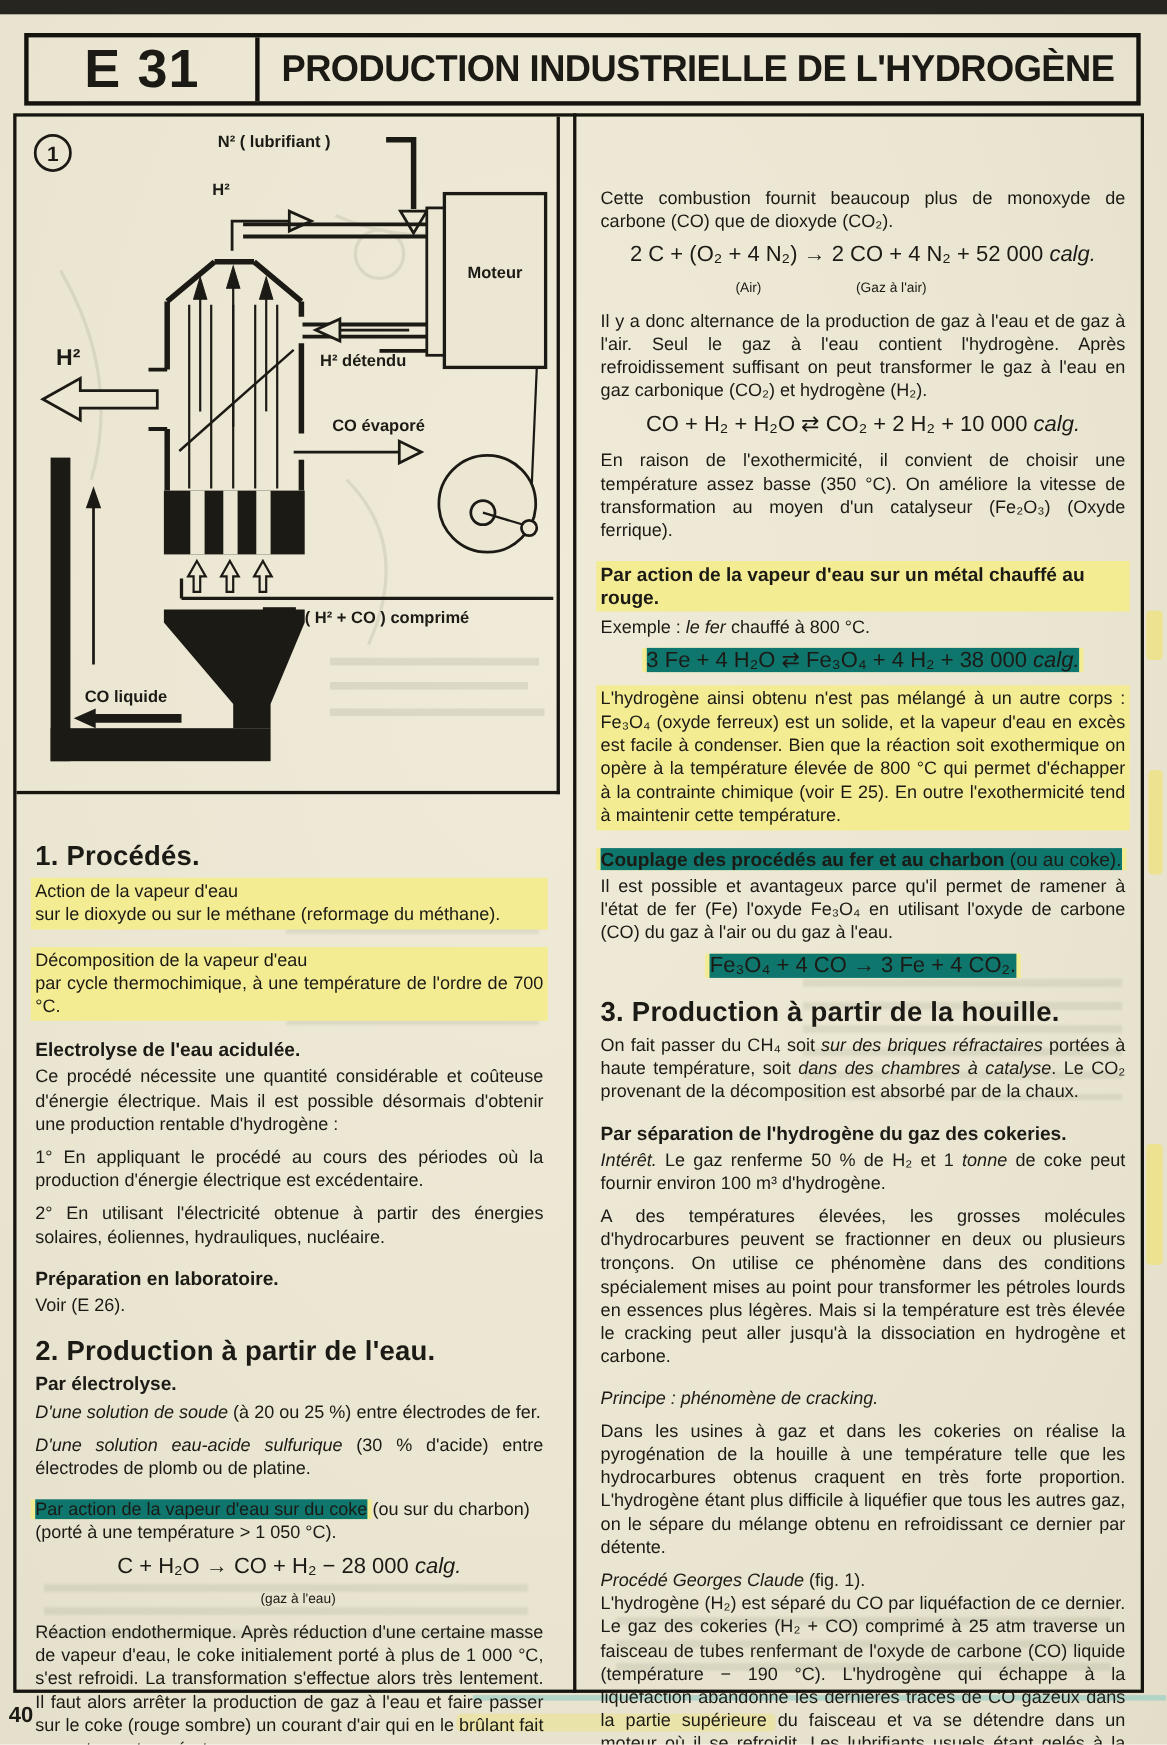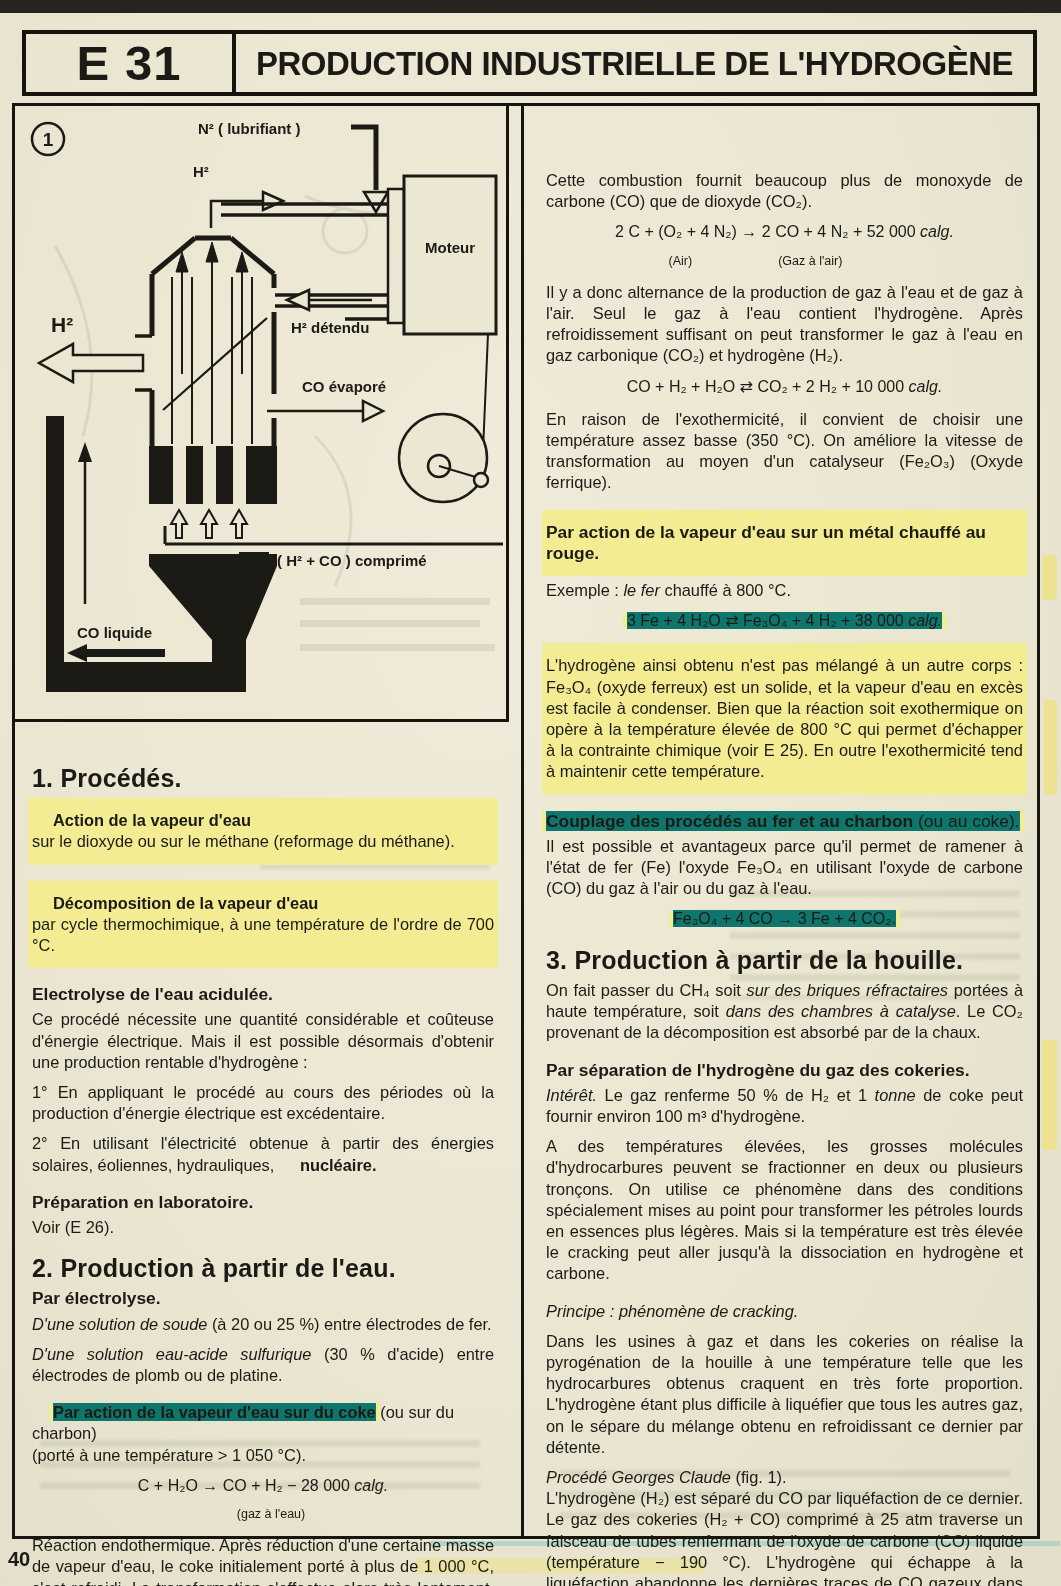--- a/index.html
+++ b/index.html
@@ -21,30 +21,30 @@
           font-size:34px;font-weight:700;letter-spacing:-0.5px;transform:scaleX(0.97);white-space:nowrap;}
   .pagenum{position:absolute;left:8px;top:1548px;font-size:20px;font-weight:700;}
 
   .col{position:absolute;text-align:justify;font-size:16.4px;line-height:21.2px;}
   .leftcol{left:32px;top:754px;width:462px;}
   .rightcol{left:546px;top:170px;width:477px;}
   .p{margin:0 0 9px;}
   .p0{margin:0;}
   .h1s{font-size:25px;font-weight:700;margin:14px 0 9px;letter-spacing:0.2px;text-align:left;}
   .h2s{font-weight:700;font-size:17.4px;margin:13px 0 4px;text-align:left;}
-  .b{font-weight:700;margin-left:21px;}
+  .b{font-weight:400;}
   .i{font-style:italic;}
-  .eq{text-align:center;font-size:16px;margin:6px 0 12px;white-space:nowrap;}
+  .eq{text-align:center;font-size:20px;margin:6px 0 12px;white-space:nowrap;}
   .eqsubs{text-align:center;font-size:12.5px;margin:-4px 0 10px;}
   .sub1{position:relative;left:-72px;}
   .sub2{position:relative;left:14px;margin-top:28px;}
   .subc{position:relative;left:8px;}
   .hl{background:#0f766e;box-shadow:4px 0 0 #f4ec93,-4px 0 0 #f4ec93;}
   .hlband{background:#f4ec93;}
-  .hlpad{padding:12px 4px;margin-left:-4px;margin-right:-4px;}
+  .hlpad{padding:2px 4px;margin-left:-4px;margin-right:-4px;}
   .mt16{margin-top:16px;}
   .mt20{margin-top:20px;}
 
   svg text{font-family:"Liberation Sans","DejaVu Sans",sans-serif;fill:#1b1a15;}
   .ghost{position:absolute;opacity:0.14;filter:blur(1px);
          background:repeating-linear-gradient(180deg, #77846a 0 7px, transparent 7px 21px);}
   .ymark{position:absolute;background:#eee27a;opacity:0.75;border-radius:4px;}
   .teal{position:absolute;left:430px;top:1541px;width:630px;height:5px;background:#8fcdc4;opacity:0.6;}
 </style>
 </head>

